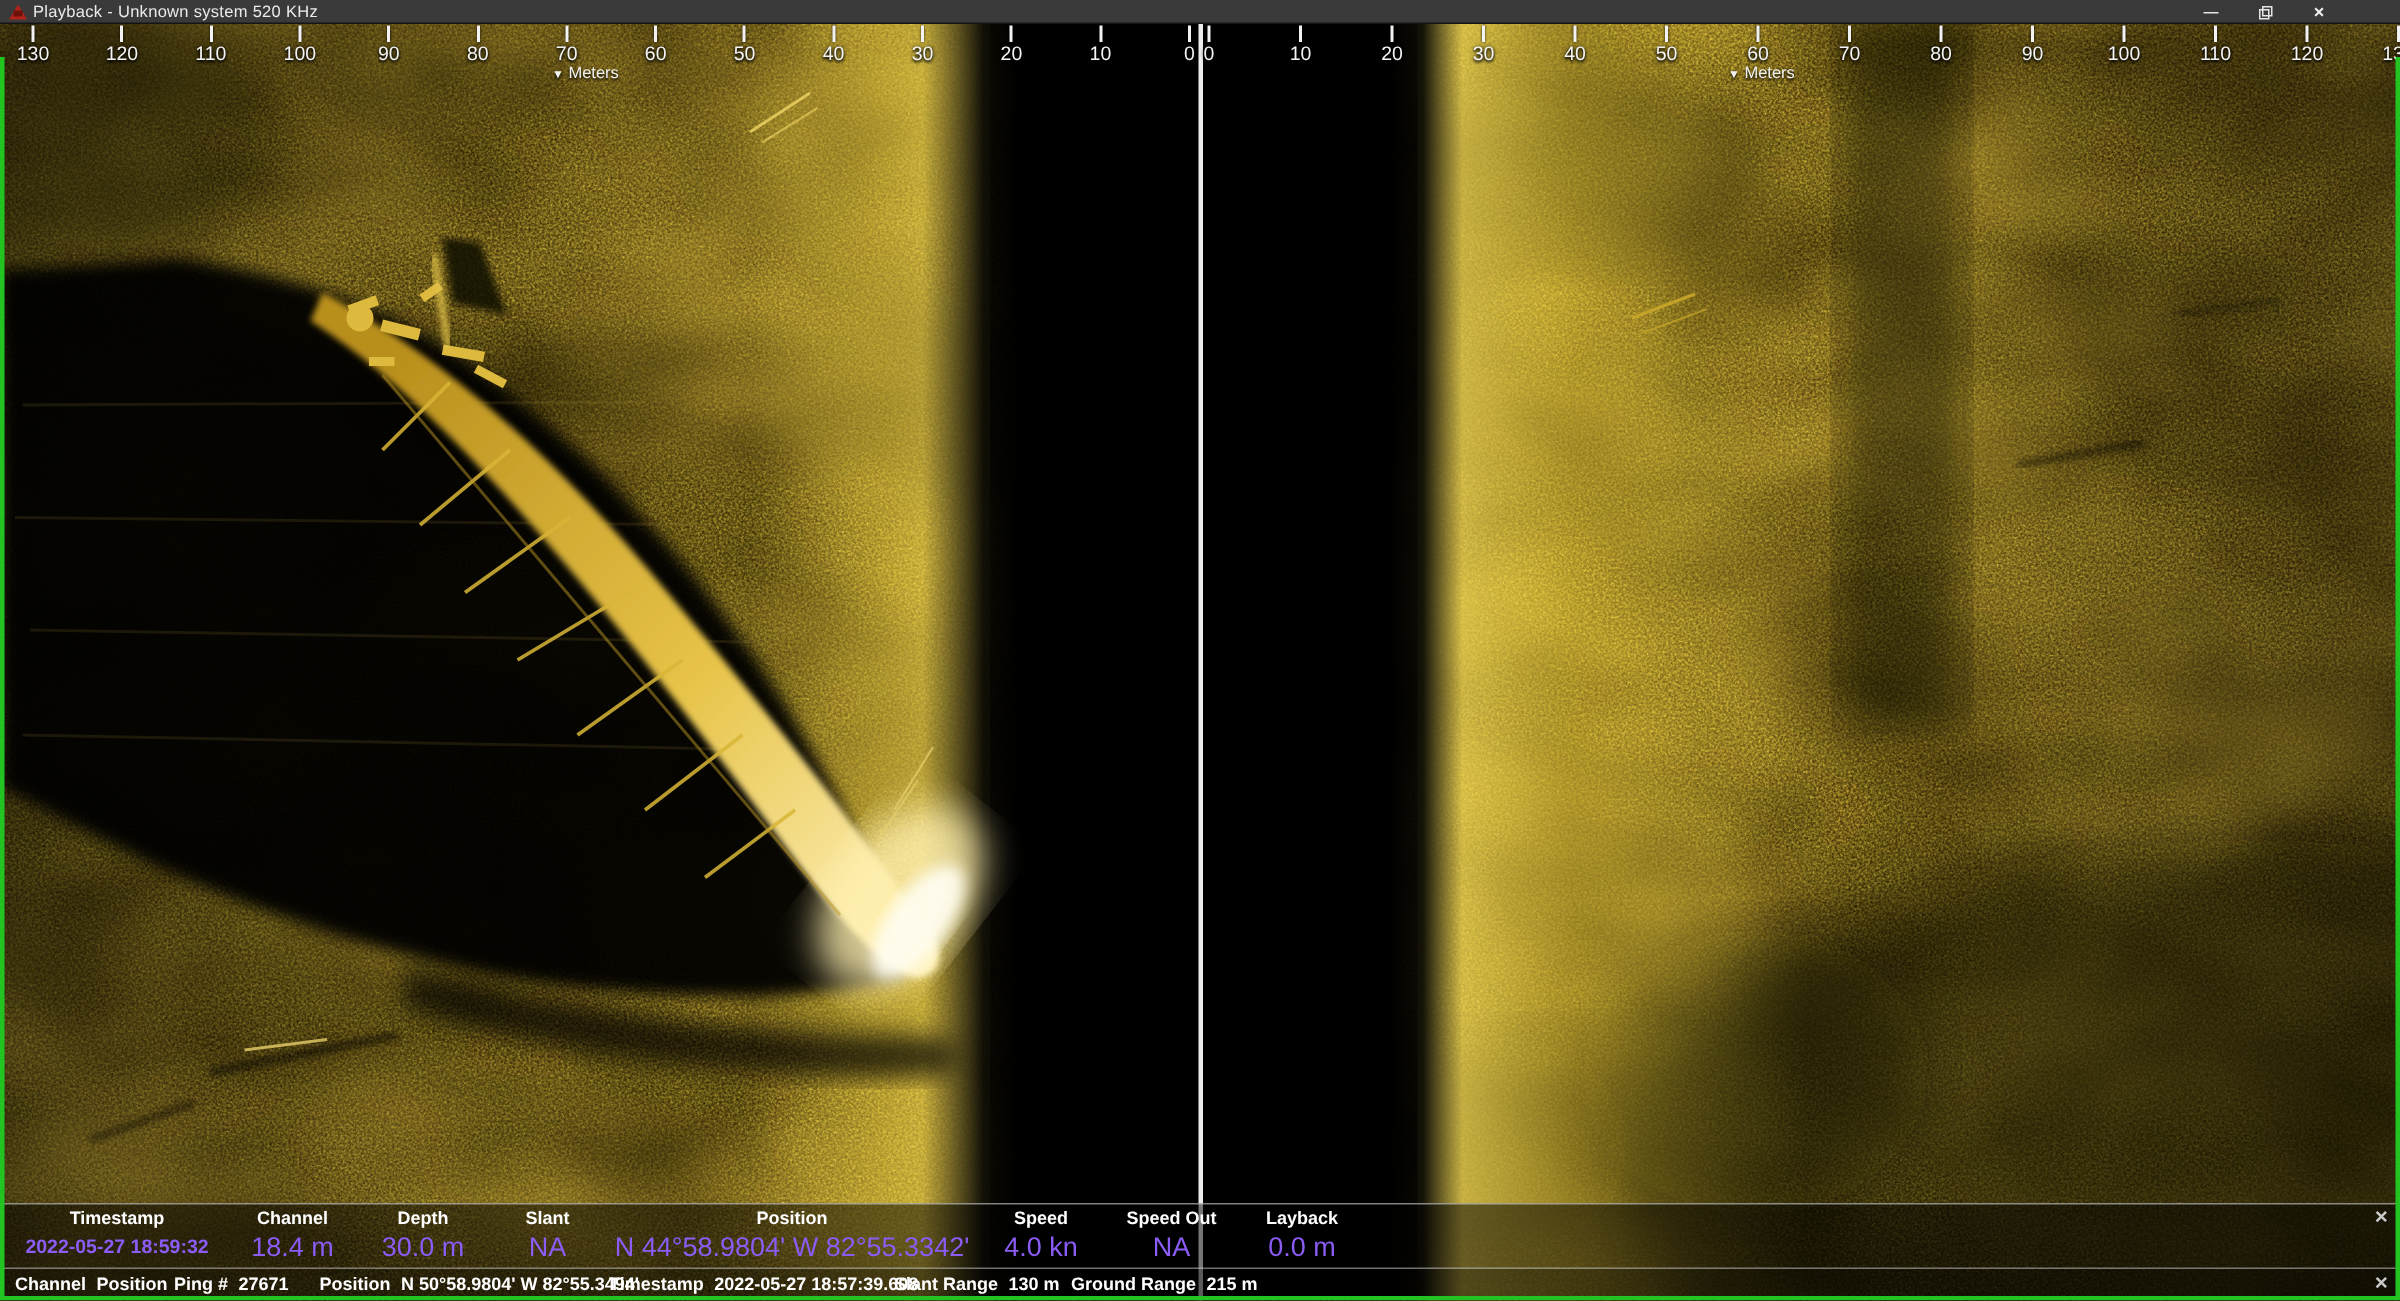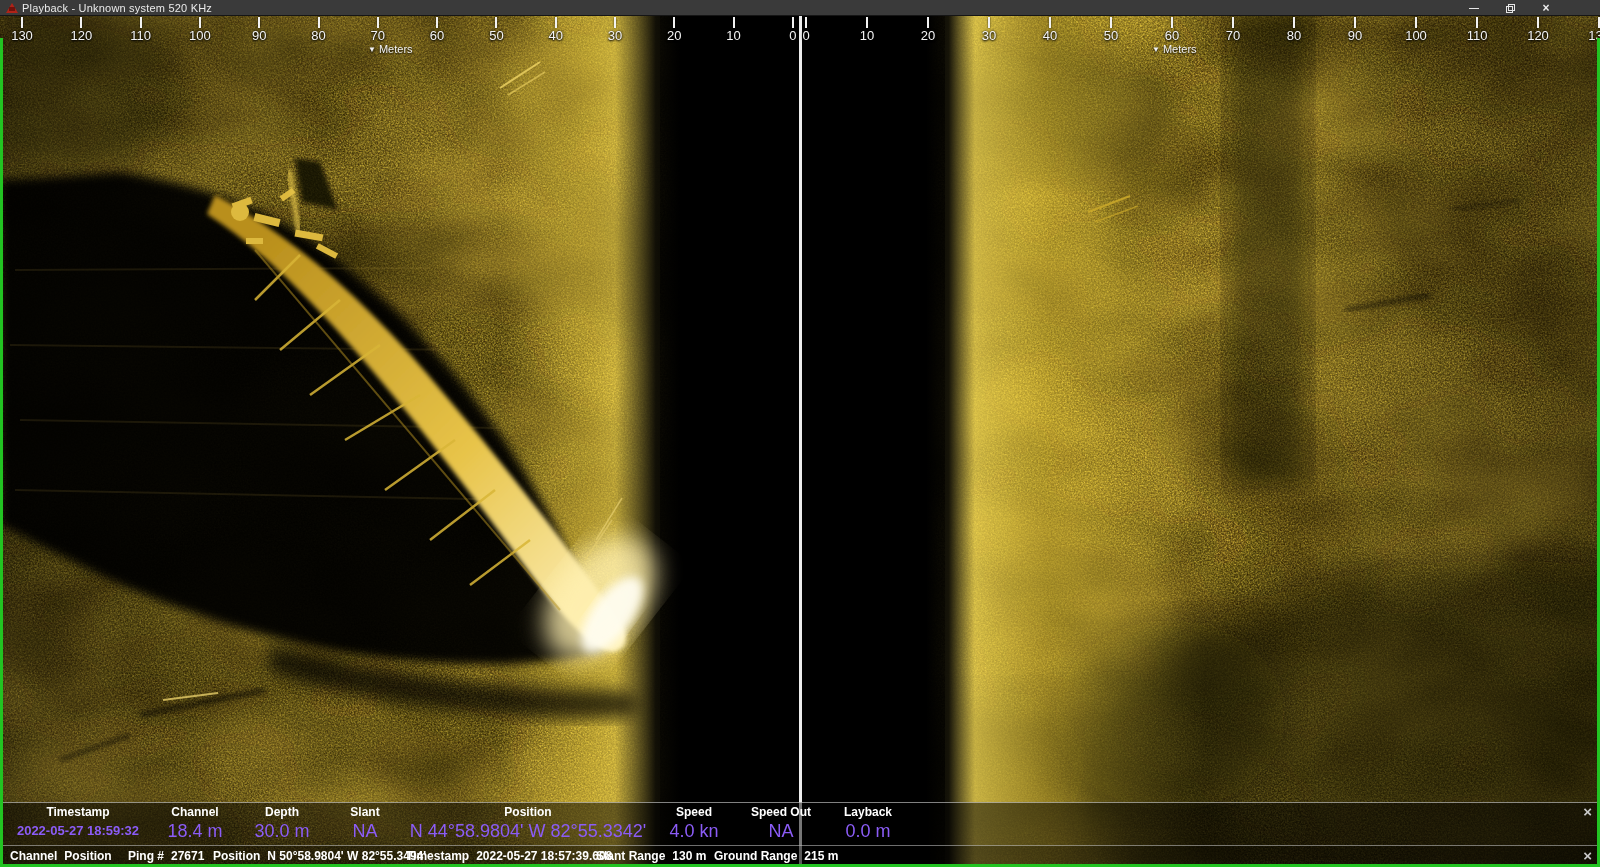--- a/index.html
+++ b/index.html
@@ -331,21 +331,21 @@
       <div class="olabel">Layback</div>
       <div class="ovalue">0.0 m</div>
     </div>
     <div class="row-close">×</div>
   </div>
 
   <div class="statusbar">
     <div class="sitem" style="left:10px">
       <span>Channel</span><span class="sval">Position</span>
     </div>
-    <div class="sitem" style="left:128px">
+    <div class="sitem" style="left:116px">
       <span>Ping #</span><span class="sval">27671</span>
     </div>
     <div class="sitem" style="left:213px">
       <span>Position</span><span class="sval">N 50°58.9804' W 82°55.3494'</span>
     </div>
     <div class="sitem" style="left:406px">
       <span>Timestamp</span><span class="sval">2022-05-27 18:57:39.608</span>
     </div>
     <div class="sitem" style="left:596px">
       <span>Slant Range</span><span class="sval">130 m</span>

